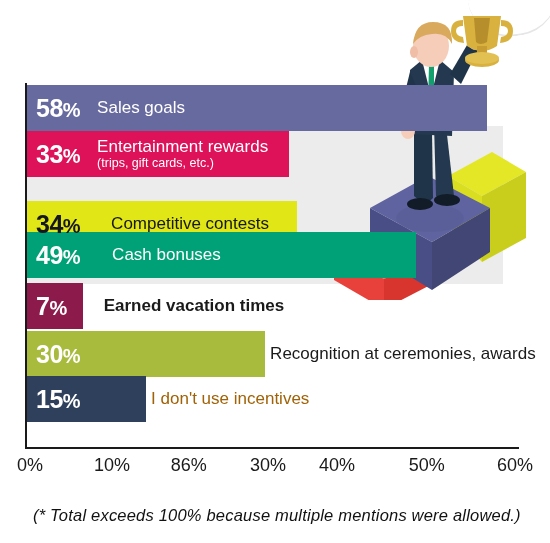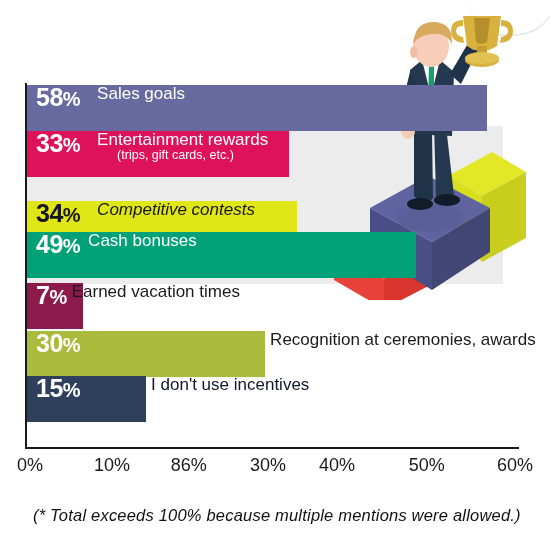--- a/index.html
+++ b/index.html
@@ -26,34 +26,34 @@
   .y-axis{position:absolute;left:25px;top:83px;width:2px;height:366px;background:#1a1a1a;}
   .x-axis{position:absolute;left:25px;top:447px;width:494px;height:2px;background:#1a1a1a;}
 
   
   .illo{position:absolute;left:330px;top:0px;width:220px;height:300px;}
   .illo svg{display:block;}
 
   
   .bar-row{position:absolute;left:27px;height:46px;display:flex;align-items:center;}
   .bar{position:absolute;left:0;top:0;height:46px;}
-  .bar-inner{position:relative;display:flex;height:46px;width:100%;}
+  .bar-inner{position:relative;display:flex;align-items:center;height:46px;width:100%;}
   .pct{position:relative;z-index:3;font-weight:700;font-size:25px;line-height:1;
     padding-left:9px;letter-spacing:-0.5px;white-space:nowrap;}
   .pct .sym{font-size:20px;}
   .lbl{position:relative;z-index:3;font-size:17px;line-height:1.02;white-space:nowrap;}
-  .lbl .sub{display:block;font-size:12.5px;margin-top:1px;margin-left:20px;}
+  .lbl .sub{display:block;font-size:12.5px;margin-top:1px;}
 
   .r1 .pct,.r1 .lbl{color:#ffffff;}
   .r2 .pct,.r2 .lbl{color:#ffffff;}
   .r3 .pct,.r3 .lbl{color:#16161d;}
   .r4 .pct,.r4 .lbl{color:#ffffff;}
   .r5 .pct{color:#ffffff;} .r5 .lbl{color:#1a1a1a;}
   .r6 .pct{color:#ffffff;} .r6 .lbl{color:#1a1a1a;}
-  .r7 .pct{color:#ffffff;} .r7 .lbl{color:#0f172a;}
+  .r7 .pct{color:#ffffff;} .r7 .lbl{color:#a16207;}
 
   
   .tick{position:absolute;top:455px;font-size:18px;color:#1a1a1a;
     transform:translateX(-50%);white-space:nowrap;font-weight:400;}
 
   
   .footnote{position:absolute;left:33px;top:506px;font-size:16.5px;font-style:italic;
     color:#111;letter-spacing:0.2px;white-space:nowrap;}
 </style>
 </head>
@@ -145,43 +145,43 @@
           <span>Entertainment rewards</span>
           <span class="sub">(trips, gift cards, etc.)</span>
         </span>
       </div>
     </div>
 
     <div class="bar-row r3" style="top: 201px; width: 520px;">
       <div class="bar" style="width: 270px; background: rgb(225, 230, 23);"></div>
       <div class="bar-inner">
         <span class="pct"><span>34</span><span class="sym">%</span></span>
-        <span class="lbl" style="margin-left: 17px; font-style: italic;">
+        <span class="lbl" style="margin-left: 31px;">
           <span>Competitive contests</span>
           
         </span>
       </div>
     </div>
 
     <div class="bar-row r4" style="top: 232px; width: 520px;">
       <div class="bar" style="width: 389px; background: rgb(0, 161, 118);"></div>
       <div class="bar-inner">
         <span class="pct"><span>49</span><span class="sym">%</span></span>
-        <span class="lbl" style="margin-left: 8px;">
+        <span class="lbl" style="margin-left: 32px;">
           <span>Cash bonuses</span>
           
         </span>
       </div>
     </div>
 
     <div class="bar-row r5" style="top: 283px; width: 520px;">
       <div class="bar" style="width: 56px; background: rgb(140, 27, 76);"></div>
       <div class="bar-inner">
         <span class="pct"><span>7</span><span class="sym">%</span></span>
-        <span class="lbl" style="margin-left: 5px;">
+        <span class="lbl" style="margin-left: 37px; font-weight: bold;">
           <span>Earned vacation times</span>
           
         </span>
       </div>
     </div>
 
     <div class="bar-row r6" style="top: 331px; width: 520px;">
       <div class="bar" style="width: 238px; background: rgb(168, 187, 60);"></div>
       <div class="bar-inner">
         <span class="pct"><span>30</span><span class="sym">%</span></span>

